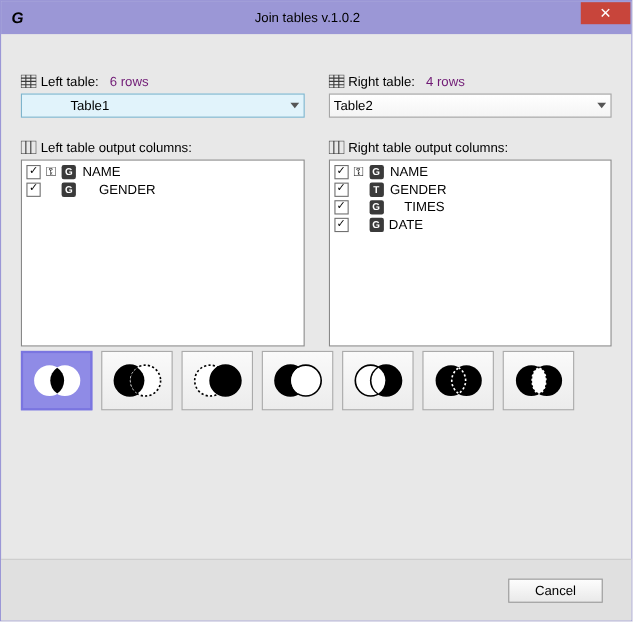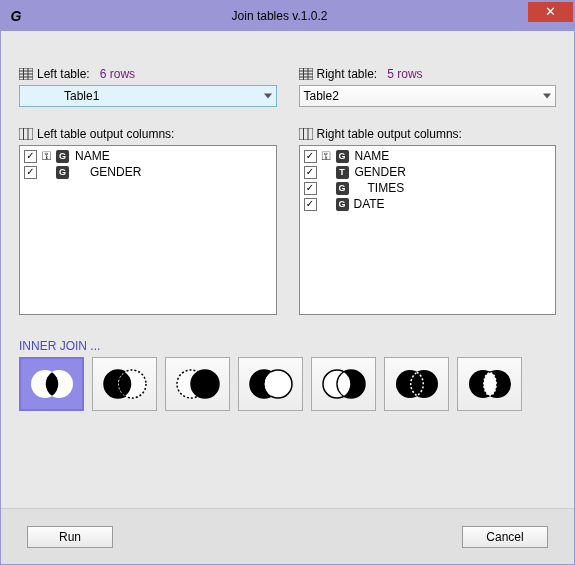--- a/index.html
+++ b/index.html
@@ -208,21 +208,21 @@
             <svg viewBox="0 0 14 12">
                 <rect x="0" y="0" width="14" height="12" fill="none" stroke="#3a3a3a"></rect>
                 <line x1="0" y1="3" x2="14" y2="3" stroke="#3a3a3a"></line>
                 <line x1="0" y1="6" x2="14" y2="6" stroke="#3a3a3a"></line>
                 <line x1="0" y1="9" x2="14" y2="9" stroke="#3a3a3a"></line>
                 <line x1="4.5" y1="0" x2="4.5" y2="12" stroke="#3a3a3a"></line>
                 <line x1="9" y1="0" x2="9" y2="12" stroke="#3a3a3a"></line>
               </svg>
           </span>
           <span>Right table:</span>
-          <span class="rowcount">5 rows</span>
+          <span class="rowcount">4 rows</span>
         </div>
         <div class="combo">
           <span>Table2</span>
           <span class="arrow"></span>
         </div>
       </div>
     </div>
 
     <div class="row2">
       <div>
@@ -285,21 +285,20 @@
             <div class="colrow">
               <span class="chk">✓</span>
               <span style="width: 13px; text-align: center;"></span>
               <span class="badge">G</span>
               <span style="margin-left: 2px;">DATE</span>
             </div>
           </div>
       </div>
     </div>
 
-    <div class="join-label">INNER JOIN ...</div>
     <div class="joinrow" id="joinrow">
         <div class="joinbtn selected">
           <svg viewBox="0 0 50 34">
             <circle cx="18" cy="17" r="14" fill="#fff" stroke="none" stroke-width="1.5"></circle>
             <circle cx="32" cy="17" r="14" fill="#fff" stroke="none" stroke-width="1.5"></circle>
             <path d="M25 5.3 A14 14 0 0 1 25 28.7 A14 14 0 0 1 25 5.3 Z" fill="#000" stroke="none" stroke-width="1.5"></path>
           </svg>
         </div>
         <div class="joinbtn">
           <svg viewBox="0 0 50 34">
@@ -341,17 +340,16 @@
             <circle cx="18" cy="17" r="14" fill="#000" stroke="none" stroke-width="1.5"></circle>
             <circle cx="32" cy="17" r="14" fill="#000" stroke="none" stroke-width="1.5"></circle>
             <ellipse cx="25" cy="17" rx="7" ry="12" fill="#fff" stroke="#000" stroke-width="1.5" stroke-dasharray="2,2"></ellipse>
           </svg>
         </div>
       </div>
 
   </div>
 
   <div class="footer">
-    <div class="btn">Run</div>
     <div class="spacer"></div>
     <div class="btn">Cancel</div>
   </div>
 </div>
 
 </body></html>

